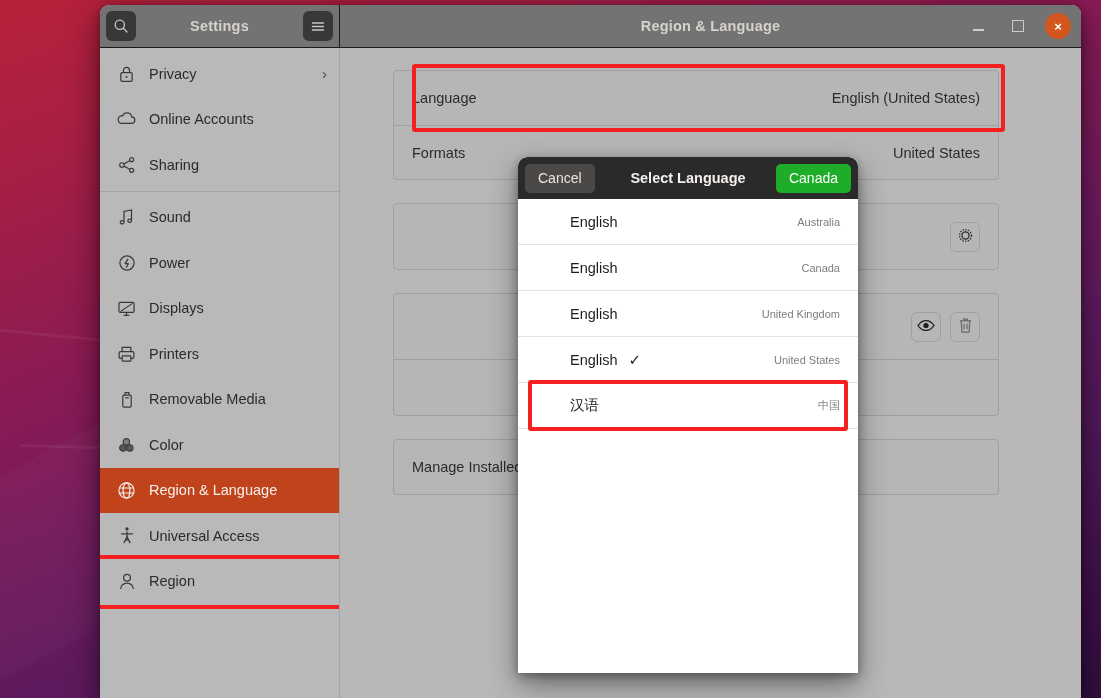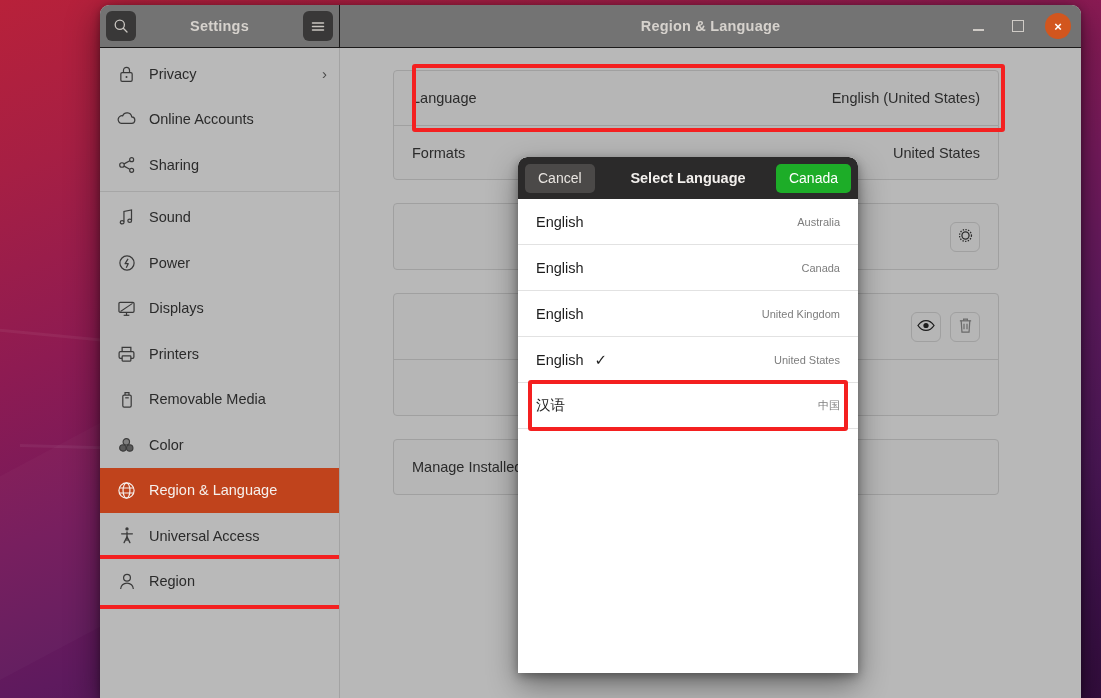--- a/index.html
+++ b/index.html
@@ -292,20 +292,21 @@
     border-bottom: 1px solid #e2e2e2;
     cursor: pointer;
     position: relative;
   }
   .lang-name {
     font-size: 14.5px;
     color: #1d1d1d;
     display: flex;
     align-items: center;
     gap: 11px;
+    margin-left: 34px;
   }
   .lang-region { font-size: 11px; color: #7d7d7d; }
   .check { color: #1d1d1d; font-size: 15px; line-height: 1; }
 
   #zh-highlight {
     position: absolute;
     border: 4px solid #f42020;
     border-radius: 3px;
     pointer-events: none;
     z-index: 45;

